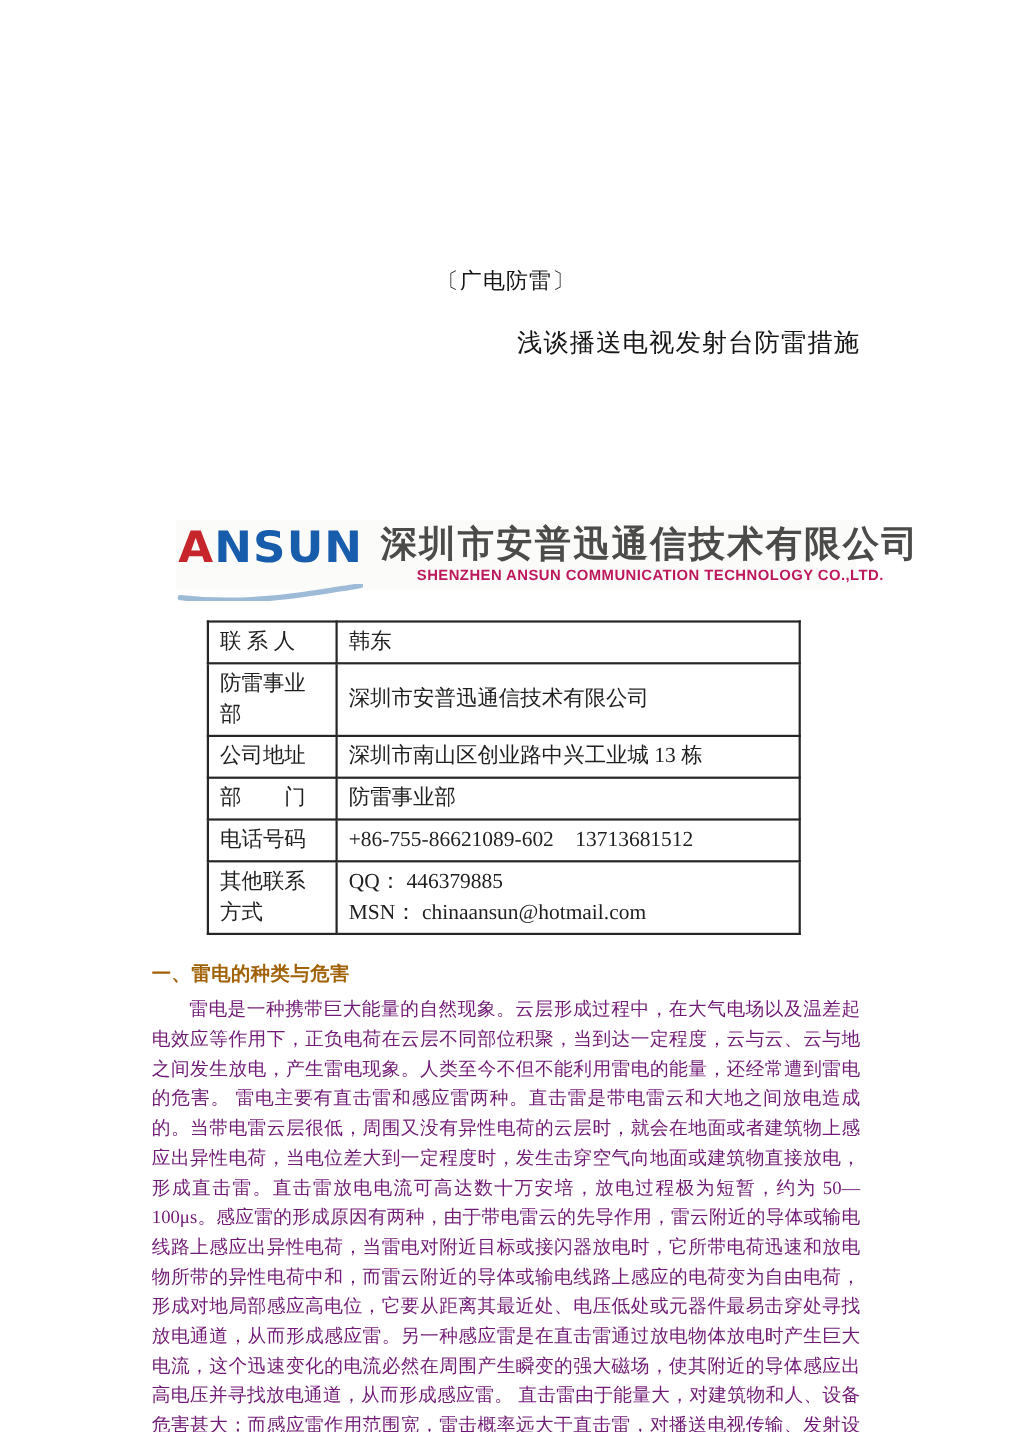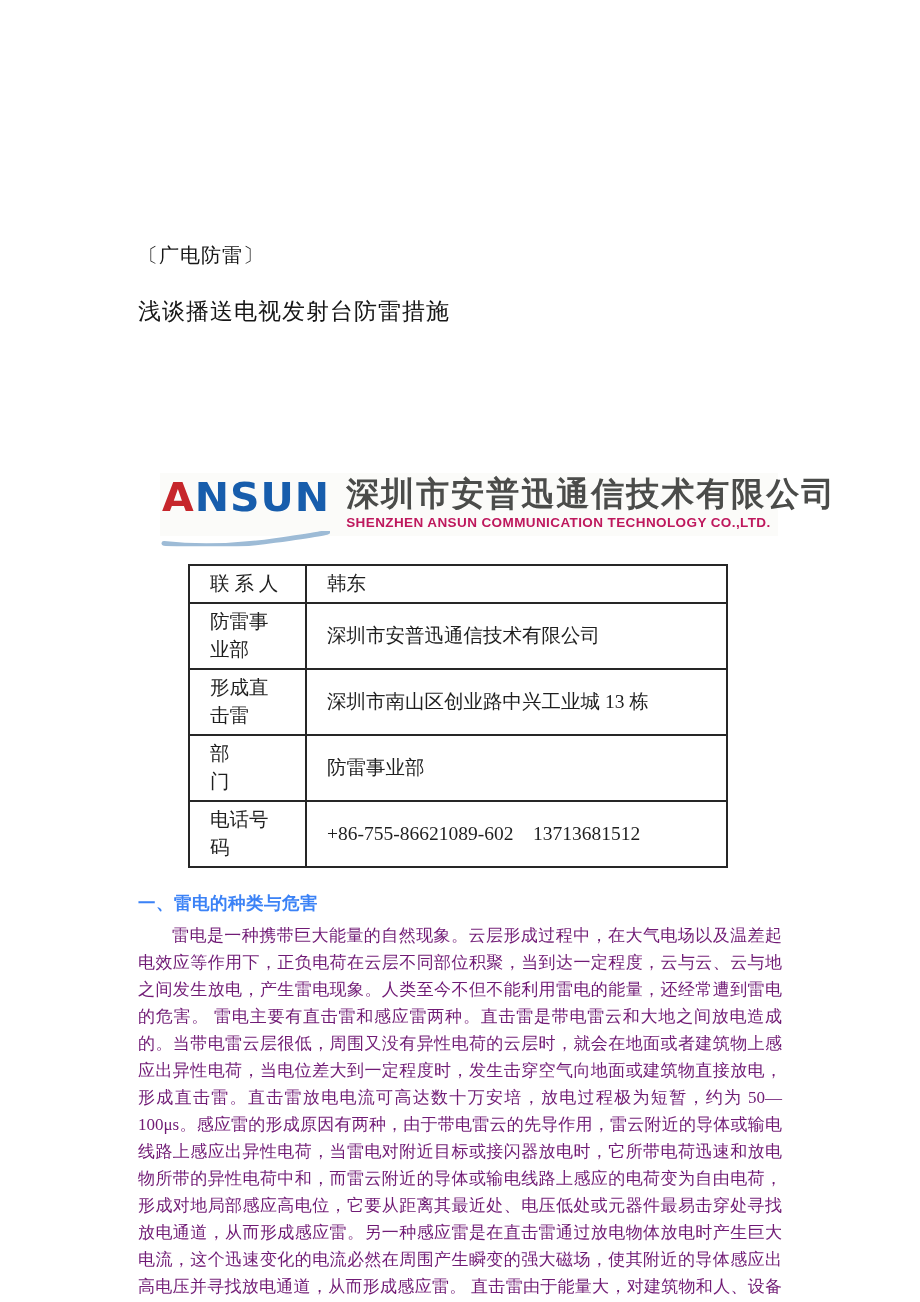--- a/index.html
+++ b/index.html
@@ -10,42 +10,44 @@
     font-family: "Liberation Serif", "DejaVu Serif", serif;
     color: #1c1c1c;
     overflow: hidden;
   }
   .page {
     width: 920px; height: 1302px;
     padding: 242px 138px 0 138px;
   }
   .doc-title {
     margin: 0;
+    text-align: center;
     font-size: 20px;
     font-weight: 400;
     letter-spacing: 1px;
     color: #161616;
   }
   .doc-subtitle {
     margin: 27px 0 0 0;
-    text-align: left;
+    text-align: right;
     font-size: 23px;
     font-weight: 400;
     letter-spacing: 1px;
     color: #161616;
   }
   
   .logo-block {
     margin: 146px 0 0 22px;
     width: 618px;
     display: flex;
     align-items: flex-start;
     gap: 12px;
     background: #fbfbf9;
     padding: 2px 0;
+    text-align: center;
   }
   .wordmark {
     position: relative;
     font-family: "DejaVu Sans", "Liberation Sans", sans-serif;
     font-weight: bold;
     font-size: 41px;
     line-height: 1;
     letter-spacing: 1px;
     padding: 2px 4px 16px 2px;
     transform: scaleY(0.96);
@@ -81,34 +83,34 @@
   .contact-table {
     border-collapse: collapse;
     table-layout: fixed;
     margin: 28px 0 0 50px;
     width: 540px;
     font-size: 19.5px;
     color: #1f1f1f;
   }
   .contact-table td {
     border: 2px solid #262626;
-    padding: 4px 20px;
+    padding: 4px 10px;
     line-height: 28px;
     vertical-align: middle;
     white-space: pre-wrap;
   }
   .contact-table td.cell-label { width: 117px; }
   
   .section-heading {
     margin: 23px 0 0 0;
     font-family: "Liberation Sans", "DejaVu Sans", sans-serif;
     font-weight: 700;
     font-size: 17.5px;
     letter-spacing: 0.5px;
-    color: #3b82f6;
+    color: #a16207;
   }
   .body-paragraph {
     margin: 7px 0 0 0;
     font-size: 17px;
     line-height: 27px;
     text-align: justify;
     text-indent: 2em;
     color: #701a75;
   }
 </style>
@@ -140,30 +142,36 @@
     <tbody>
       <tr>
         <td class="cell-label">联 系 人</td>
         <td class="cell-value">韩东</td>
       </tr>
       <tr>
         <td class="cell-label">防雷事业部</td>
         <td class="cell-value">深圳市安普迅通信技术有限公司</td>
       </tr>
       <tr>
-        <td class="cell-label">形成直击雷</td>
+        <td class="cell-label">公司地址</td>
         <td class="cell-value">深圳市南山区创业路中兴工业城 13 栋</td>
       </tr>
       <tr>
         <td class="cell-label">部　　门</td>
         <td class="cell-value">防雷事业部</td>
       </tr>
       <tr>
         <td class="cell-label">电话号码</td>
         <td class="cell-value">+86-755-86621089-602    13713681512</td>
+      </tr>
+      <tr>
+        <td class="cell-label">其他联系
+方式</td>
+        <td class="cell-value">QQ： 446379885
+MSN： chinaansun@hotmail.com</td>
       </tr>
     </tbody>
   </table>
 
   <h3 class="section-heading">一、雷电的种类与危害</h3>
 
   <p class="body-paragraph">雷电是一种携带巨大能量的自然现象。云层形成过程中，在大气电场以及温差起电效应等作用下，正负电荷在云层不同部位积聚，当到达一定程度，云与云、云与地之间发生放电，产生雷电现象。人类至今不但不能利用雷电的能量，还经常遭到雷电的危害。 雷电主要有直击雷和感应雷两种。直击雷是带电雷云和大地之间放电造成的。当带电雷云层很低，周围又没有异性电荷的云层时，就会在地面或者建筑物上感应出异性电荷，当电位差大到一定程度时，发生击穿空气向地面或建筑物直接放电，形成直击雷。直击雷放电电流可高达数十万安培，放电过程极为短暂，约为 50—100μs。感应雷的形成原因有两种，由于带电雷云的先导作用，雷云附近的导体或输电线路上感应出异性电荷，当雷电对附近目标或接闪器放电时，它所带电荷迅速和放电物所带的异性电荷中和，而雷云附近的导体或输电线路上感应的电荷变为自由电荷，形成对地局部感应高电位，它要从距离其最近处、电压低处或元器件最易击穿处寻找放电通道，从而形成感应雷。另一种感应雷是在直击雷通过放电物体放电时产生巨大电流，这个迅速变化的电流必然在周围产生瞬变的强大磁场，使其附近的导体感应出高电压并寻找放电通道，从而形成感应雷。  直击雷由于能量大，对建筑物和人、设备危害甚大；而感应雷作用范围宽，雷击概率远大于直击雷，对播送电视传输、发射设备危害更大；</p>
 
 </div>
 

